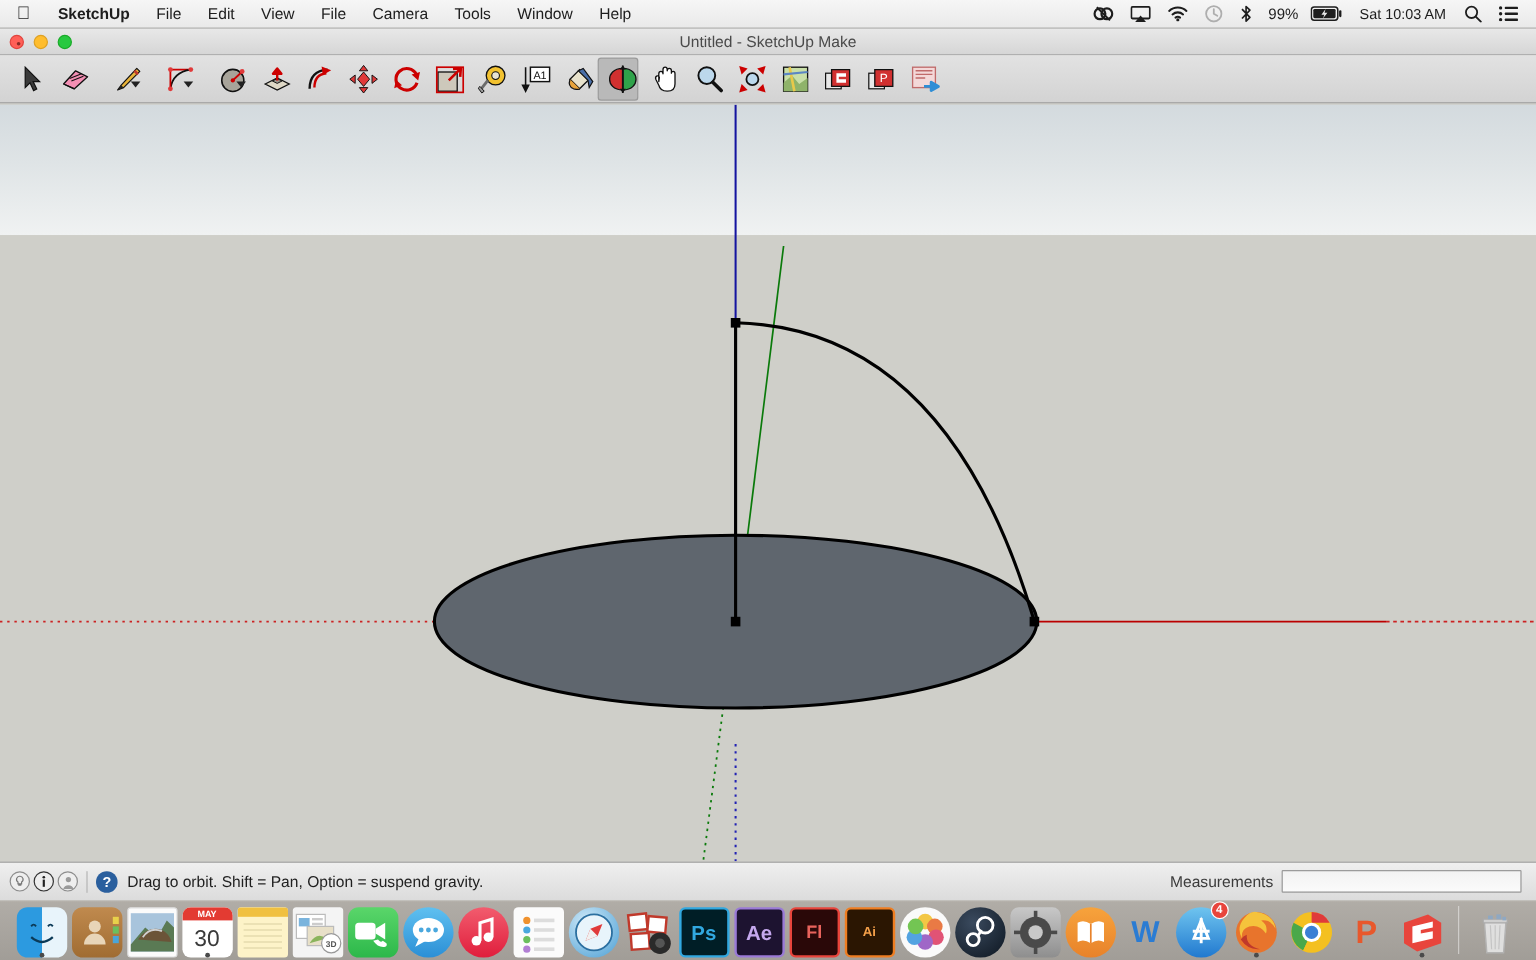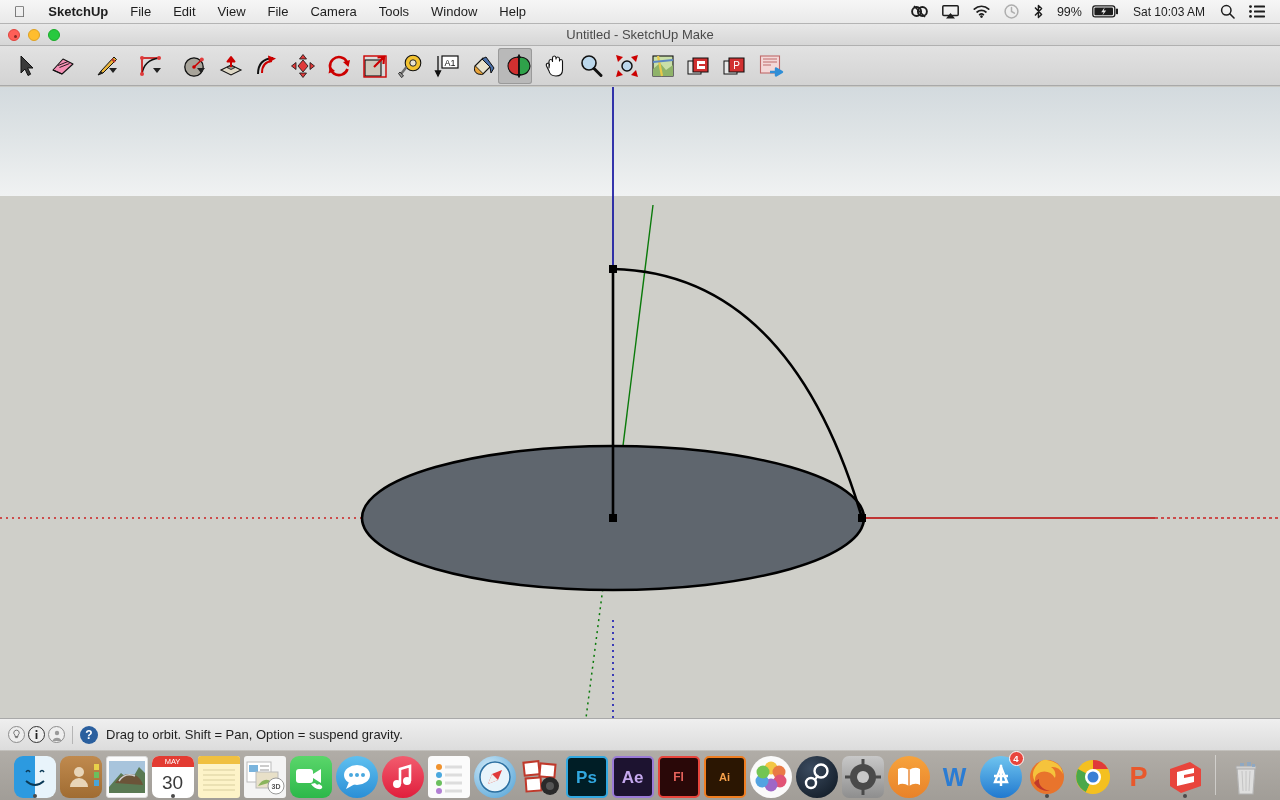--- a/index.html
+++ b/index.html
@@ -441,20 +441,24 @@
     <div class="sb-circ">
       <svg width="12" height="12" viewBox="0 0 12 12">
           <circle cx="6" cy="4" r="2.2" fill="#9a9a9a"></circle>
           <path d="M1.6 12 A4.6 4.6 0 0 1 10.4 12 Z" fill="#9a9a9a"></path>
         </svg>
     </div>
   </div>
   <div class="sb-sep"></div>
   <div class="sb-help">?</div>
   <div id="sb-text">Drag to orbit. Shift = Pan, Option = suspend gravity.</div>
+  <div class="sb-right">
+    <div id="meas-label">Measurements</div>
+    <input id="meas-input" type="text" value="" style="">
+  </div>
 </div>
 
 <div id="dock">
 
   <div class="dock-item">
     <div class="di-ico" style="background:linear-gradient(to right,#2c9ae0 0 50%,#e8f4fb 50% 100%)">
       <svg width="42" height="42" viewBox="0 0 42 42">
         <path d="M12 16 q2 -3 4 0" fill="none" stroke="#0b3a57" stroke-width="1.6"></path>
         <path d="M26 16 q2 -3 4 0" fill="none" stroke="#0b3a57" stroke-width="1.6"></path>
         <path d="M12 25 q9 8 18 0" fill="none" stroke="#0b3a57" stroke-width="1.9"></path>
@@ -481,21 +485,21 @@
         <rect x="2" y="4" width="36" height="32" fill="#a8c4dc"></rect>
         <path d="M2 30 L14 16 L24 24 L32 10 L38 16 L38 36 L2 36 Z" fill="#5a7a54"></path>
         <path d="M8 26 q8 -12 20 -8 q6 3 8 10 z" fill="#6b5438"></path>
         <path d="M12 24 q6 -9 16 -5" fill="none" stroke="#cfcfcf" stroke-width="1.5"></path>
       </svg>
     </div>
   </div>
 
   <div class="dock-item">
     <div class="di-ico" style="background:#fff;border-radius:7px;flex-direction:column">
-      <div style="background:#e33b32;color:#fff;font-size:7.5px;height:11px;width:100%;display:flex;align-items:center;justify-content:center;font-weight:normal">MAY</div>
+      <div style="background:#e33b32;color:#fff;font-size:7.5px;height:11px;width:100%;display:flex;align-items:center;justify-content:center;font-weight:bold">MAY</div>
       <div style="color:#3a3a3a;font-size:19px;font-weight:normal;flex:1;display:flex;align-items:center;justify-content:center">30</div>
     </div>
     <div class="run-dot"></div>
   </div>
 
   <div class="dock-item">
     <div class="di-ico" style="background:#fdf3c8;border-radius:3px">
       <svg width="42" height="42" viewBox="0 0 42 42">
         <rect x="0" y="0" width="42" height="8" fill="#f0c040"></rect>
         <g stroke="#d9cf9f" stroke-width="1">
@@ -605,21 +609,21 @@
 
   <div class="dock-item">
     <div class="di-ico" style="background:#001e26;border:2px solid #31a8e0;border-radius:5px;color:#31a8e0;font-size:17px">Ps</div>
   </div>
 
   <div class="dock-item">
     <div class="di-ico" style="background:#1d1330;border:2px solid #9a7ad6;border-radius:5px;color:#c5a8ee;font-size:17px">Ae</div>
   </div>
 
   <div class="dock-item">
-    <div class="di-ico" style="background:#2a0808;border:2px solid #e8453c;border-radius:5px;color:#e8635c;font-size:12px">Fl</div>
+    <div class="di-ico" style="background:#2a0808;border:2px solid #e8453c;border-radius:5px;color:#e8635c;font-size:15px">Fl</div>
   </div>
 
   <div class="dock-item">
     <div class="di-ico" style="background:#2b1602;border:2px solid #ef7e22;border-radius:5px;color:#f5a04a;font-size:11px">Ai</div>
   </div>
 
   <div class="dock-item">
     <div class="di-ico" style="background:#fafafa;border-radius:21px">
       <svg width="42" height="42" viewBox="0 0 42 42">
         <g opacity="0.95">

